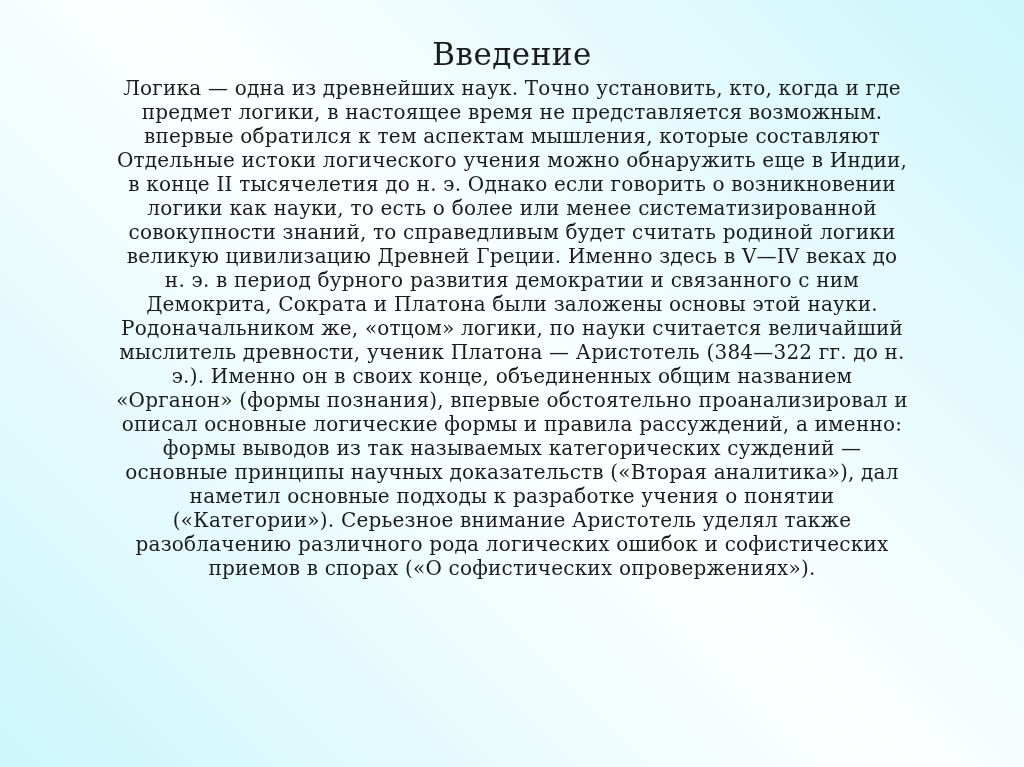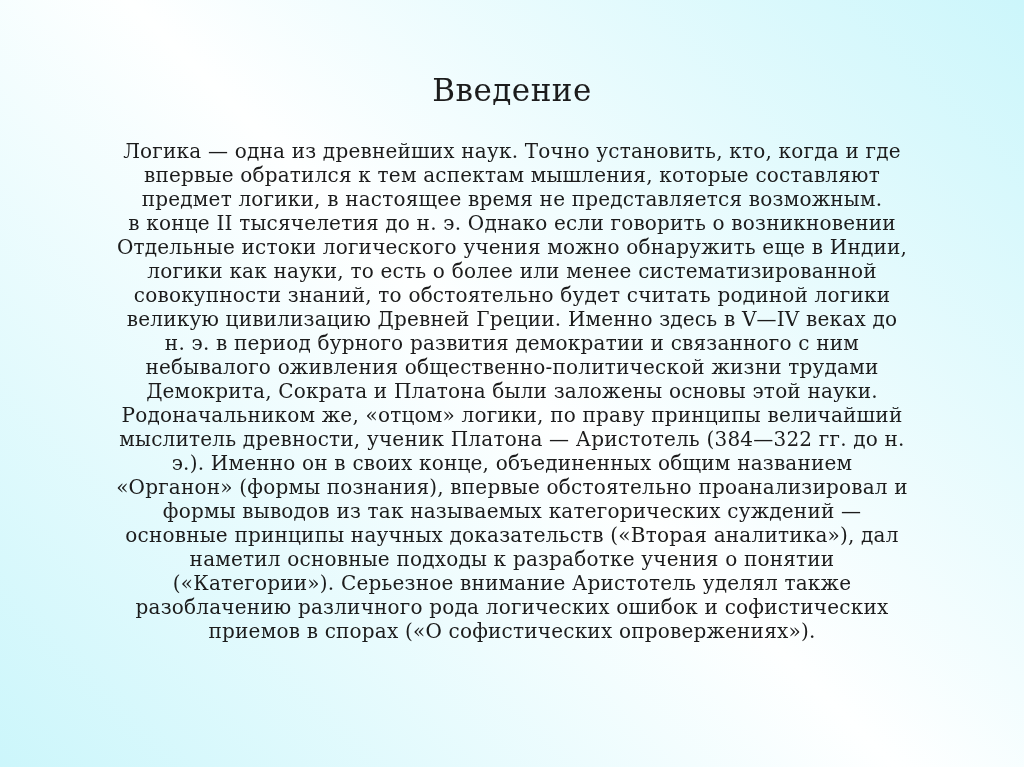--- a/index.html
+++ b/index.html
@@ -13,67 +13,66 @@
     height: 767px;
     overflow: hidden;
   }
   body {
     font-family: "DejaVu Serif", "Liberation Serif", serif;
     background: linear-gradient(45deg, var(--bg-cyan) 0%, var(--bg-white) 50%, var(--bg-cyan) 100%);
   }
   .slide {
     width: 1024px;
     height: 767px;
-    padding-top: 68px;
+    padding-top: 32px;
     position: relative;
   }
   .slide-title {
     text-align: center;
     font-size: 31px;
     font-weight: normal;
     line-height: 44px;
     color: var(--text-color);
     letter-spacing: 0.5px;
   }
   .body-text {
-    margin-top: 27px;
     width: 860px;
     margin-left: auto;
     margin-right: auto;
     text-align: center;
     color: var(--text-color);
   }
   .text-line {
     font-size: 20px;
     line-height: 24px;
     white-space: nowrap;
     letter-spacing: 0.2px;
   }
 </style>
 </head>
 <body>
 
 <div class="slide">
   <h1 class="slide-title">Введение</h1>
   <div class="body-text">
       <div class="text-line">Логика — одна из древнейших наук. Точно установить, кто, когда и где</div>
+      <div class="text-line">предмет логики, в настоящее время не представляется возможным.</div>
       <div class="text-line">впервые обратился к тем аспектам мышления, которые составляют</div>
-      <div class="text-line">предмет логики, в настоящее время не представляется возможным.</div>
+      <div class="text-line">Отдельные истоки логического учения можно обнаружить еще в Индии,</div>
       <div class="text-line">в конце II тысячелетия до н. э. Однако если говорить о возникновении</div>
-      <div class="text-line">Отдельные истоки логического учения можно обнаружить еще в Индии,</div>
       <div class="text-line">логики как науки, то есть о более или менее систематизированной</div>
-      <div class="text-line">совокупности знаний, то обстоятельно будет считать родиной логики</div>
+      <div class="text-line">совокупности знаний, то справедливым будет считать родиной логики</div>
       <div class="text-line">великую цивилизацию Древней Греции. Именно здесь в V—IV веках до</div>
       <div class="text-line">н. э. в период бурного развития демократии и связанного с ним</div>
-      <div class="text-line">небывалого оживления общественно-политической жизни трудами</div>
       <div class="text-line">Демокрита, Сократа и Платона были заложены основы этой науки.</div>
-      <div class="text-line">Родоначальником же, «отцом» логики, по праву принципы величайший</div>
+      <div class="text-line">Родоначальником же, «отцом» логики, по науки считается величайший</div>
       <div class="text-line">мыслитель древности, ученик Платона — Аристотель (384—322 гг. до н.</div>
       <div class="text-line">э.). Именно он в своих конце, объединенных общим названием</div>
       <div class="text-line">«Органон» (формы познания), впервые обстоятельно проанализировал и</div>
+      <div class="text-line">описал основные логические формы и правила рассуждений, а именно:</div>
       <div class="text-line">формы выводов из так называемых категорических суждений —</div>
       <div class="text-line">основные принципы научных доказательств («Вторая аналитика»), дал</div>
       <div class="text-line">наметил основные подходы к разработке учения о понятии</div>
       <div class="text-line">(«Категории»). Серьезное внимание Аристотель уделял также</div>
       <div class="text-line">разоблачению различного рода логических ошибок и софистических</div>
       <div class="text-line">приемов в спорах («О софистических опровержениях»).</div>
     </div>
 </div>
 
 </body></html>

